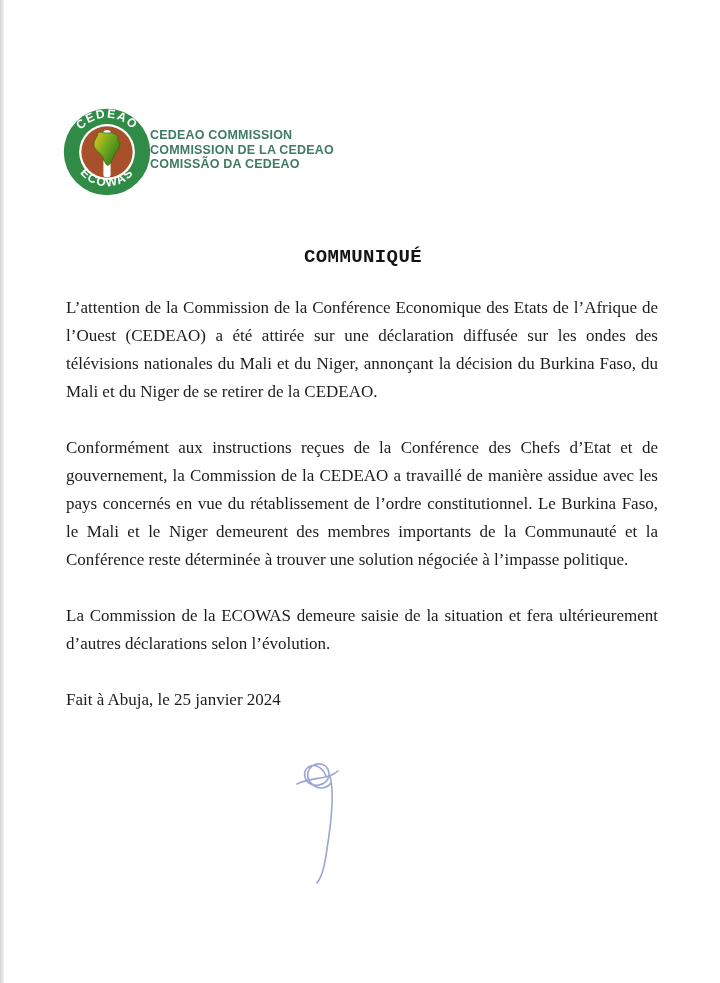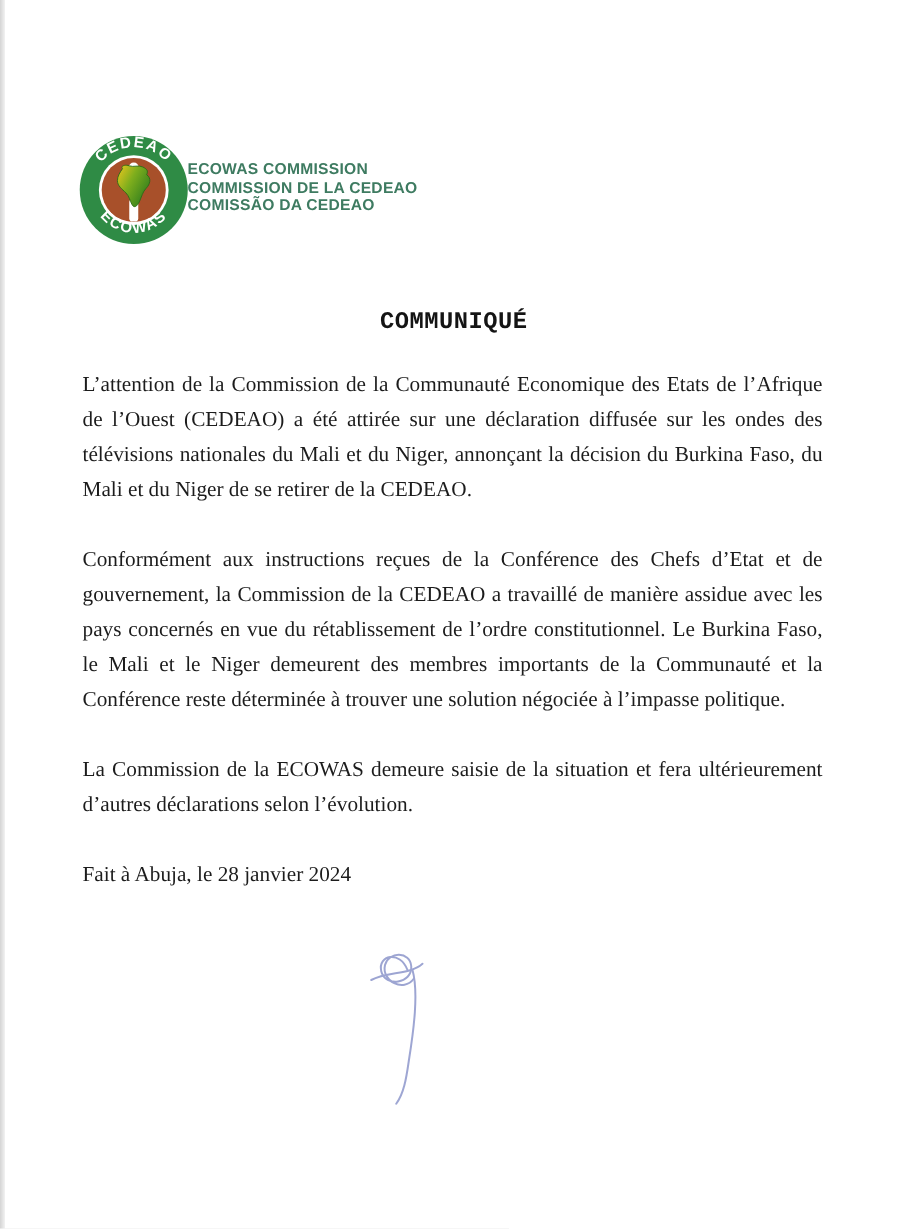--- a/index.html
+++ b/index.html
@@ -97,32 +97,32 @@
       <text font-family="Liberation Sans, sans-serif" font-size="13.5" font-weight="700" fill="#ffffff" letter-spacing="1.5">
         <textPath href="#botArc" startOffset="50%" text-anchor="middle">ECOWAS</textPath>
       </text>
       <circle cx="50" cy="30" r="4.5" fill="#ffffff"></circle>
       <rect x="46" y="58" width="8" height="20" rx="3" fill="#ffffff"></rect>
       <path d="M40 31 C38 29 42 27 46 28.5 C50 30 54 27.5 58 29.5 C62 31.5 63 33 61.5 36.5 C66 39.5 64.5 45 61 48.5 C58 51.5 57 56 55 60.5 C53 64.5 50.5 66.5 48.5 63 C46.5 59.5 46 55.5 43 52.5 C39.5 49 35.5 46.5 35.5 41.5 C35.5 37.5 38 34 40 31 Z" fill="url(#africaGrad)" stroke="#2a6b17" stroke-width="0.8"></path>
     </svg>
   </div>
 
   <div class="org-lines">
-    <div>ECOWAS COMMISSION</div>
+    <div>CEDEAO COMMISSION</div>
     <div>COMMISSION DE LA CEDEAO</div>
     <div>COMISSÃO DA CEDEAO</div>
   </div>
 
   <h1 class="doc-title">COMMUNIQUÉ</h1>
 
   <div class="body-text">
-    <p>L’attention de la Commission de la Communauté Economique des Etats de l’Afrique de l’Ouest (CEDEAO) a été attirée sur une déclaration diffusée sur les ondes des télévisions nationales du Mali et du Niger, annonçant la décision du Burkina Faso, du Mali et du Niger de se retirer de la CEDEAO.</p>
+    <p>L’attention de la Commission de la Conférence Economique des Etats de l’Afrique de l’Ouest (CEDEAO) a été attirée sur une déclaration diffusée sur les ondes des télévisions nationales du Mali et du Niger, annonçant la décision du Burkina Faso, du Mali et du Niger de se retirer de la CEDEAO.</p>
     <p>Conformément aux instructions reçues de la Conférence des Chefs d’Etat et de gouvernement, la Commission de la CEDEAO a travaillé de manière assidue avec les pays concernés en vue du rétablissement de l’ordre constitutionnel. Le Burkina Faso, le Mali et le Niger demeurent des membres importants de la Communauté et la Conférence reste déterminée à trouver une solution négociée à l’impasse politique.</p>
     <p>La Commission de la ECOWAS demeure saisie de la situation et fera ultérieurement d’autres déclarations selon l’évolution.</p>
-    <div class="dateline">Fait à Abuja, le 28 janvier 2024</div>
+    <div class="dateline">Fait à Abuja, le 25 janvier 2024</div>
   </div>
 
   <svg class="signature" viewBox="0 0 72 132" aria-hidden="true">
     <g fill="none" stroke="#939cce" stroke-width="1.6" stroke-linecap="round" opacity="0.9">
       <path d="M 46 20 C 40 4 22 8 25 21 C 28 34 50 31 49 17 C 48 5 31 5 28 16 C 25 29 43 38 51 27"></path>
       <path d="M 17 28 C 30 21 48 24 58 15"></path>
       <path d="M 50 20 C 55 38 51 68 47 93 C 45 107 43 119 37 127"></path>
     </g>
   </svg>
 

